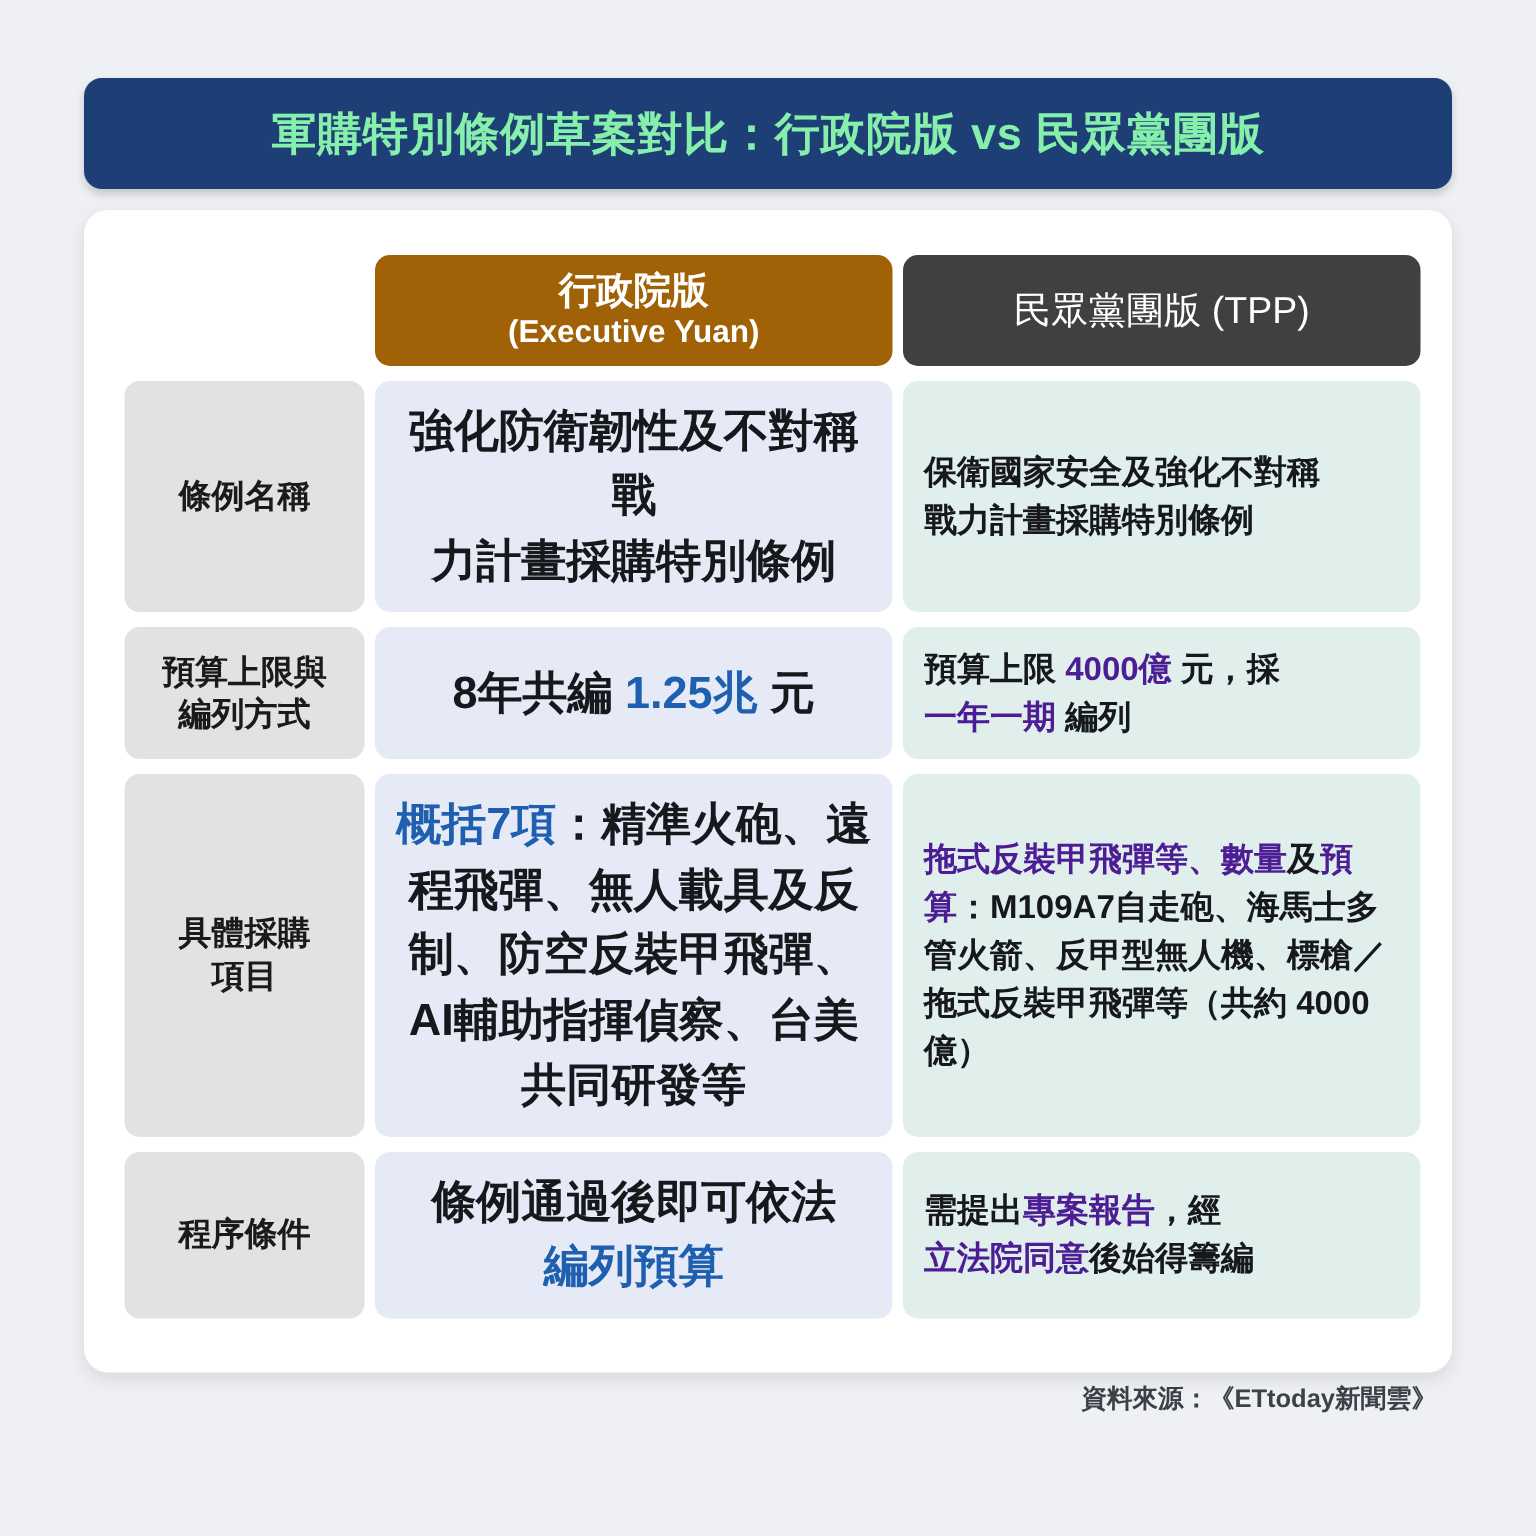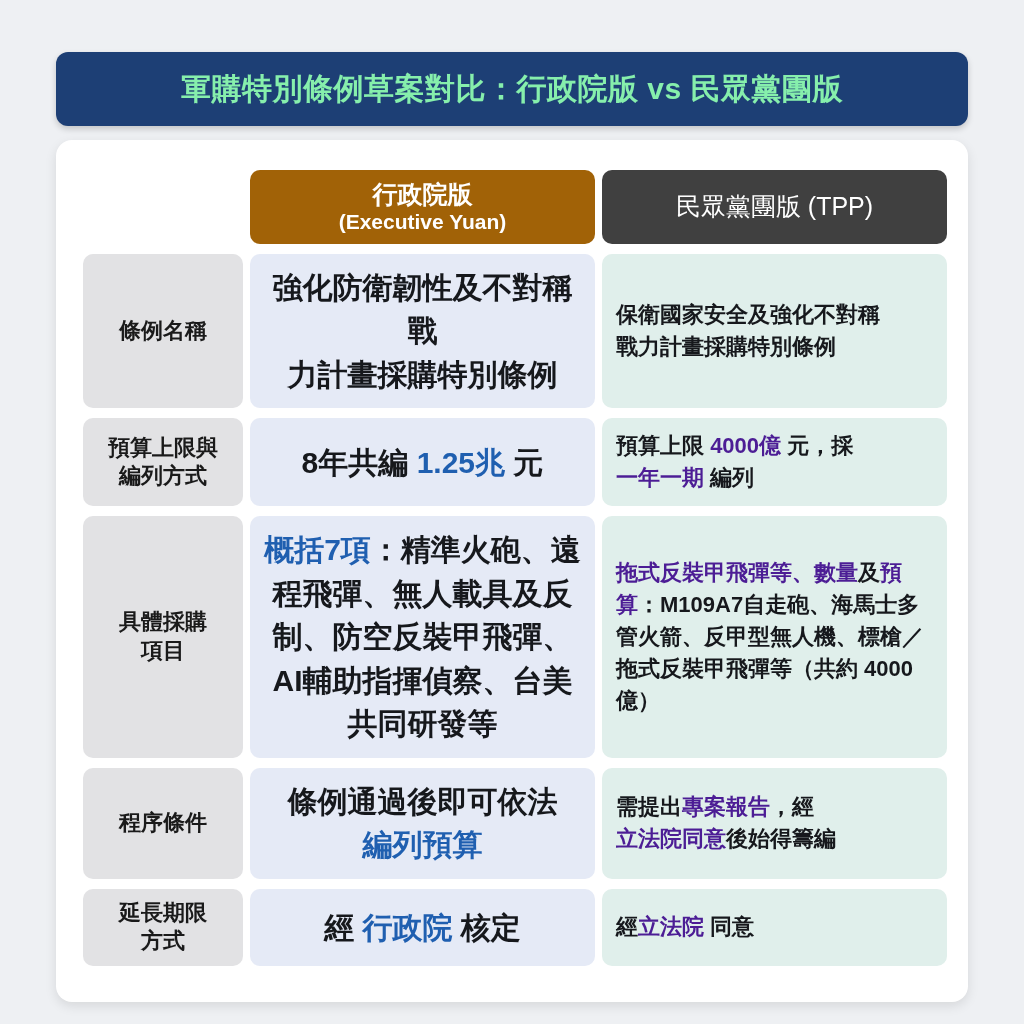--- a/index.html
+++ b/index.html
@@ -203,31 +203,20 @@
           <td class="cell-ey">
             <span>條例通過後即可依法</span><br>
             <span class="hl-blue">編列預算</span>
           </td>
           <td class="cell-tpp">
             <span>需提出</span><span class="hl-teal">專案報告</span><span>，經</span><br>
             <span class="hl-teal">立法院同意</span><span>後始得籌編</span>
           </td>
         </tr>
 
-        <tr>
-          <td class="lbl">
-            <span>延長期限</span><br>
-            <span>方式</span>
-          </td>
-          <td class="cell-ey">
-            <span>經 </span><span class="hl-blue">行政院</span><span> 核定</span>
-          </td>
-          <td class="cell-tpp">
-            <span>經</span><span class="hl-teal">立法院</span><span> 同意</span>
-          </td>
-        </tr>
 
       </tbody>
     </table>
   </div>
 
+  <div class="source">資料來源：《ETtoday新聞雲》</div>
 
 </div>
 
 </body></html>

